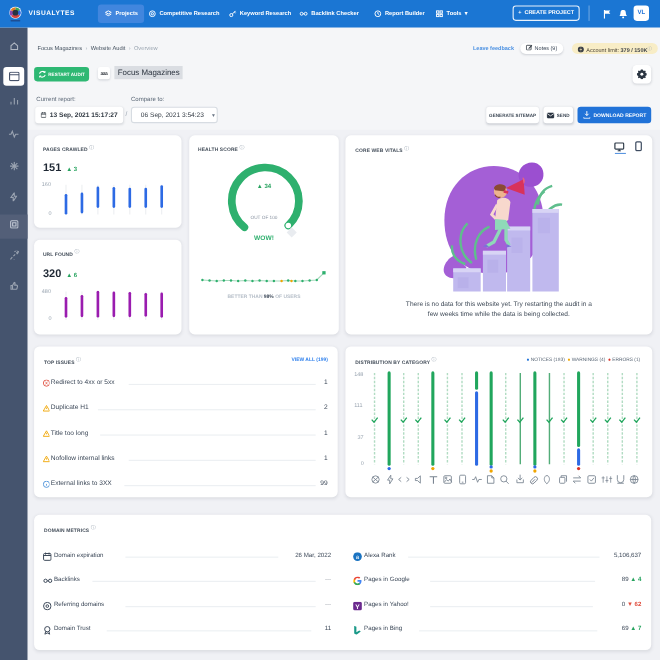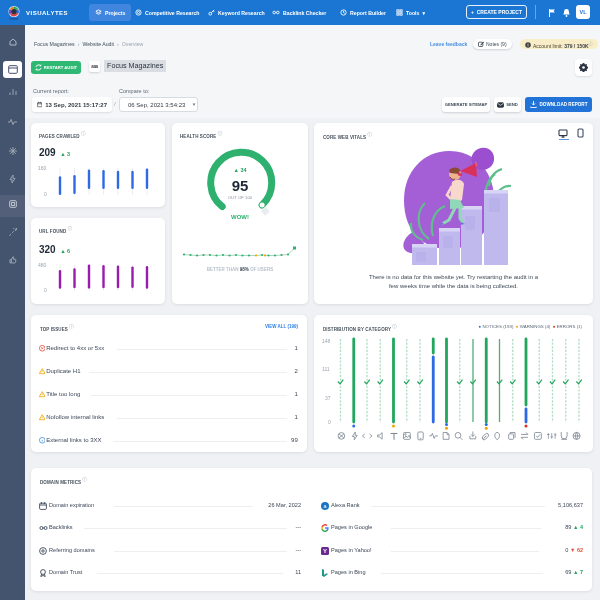--- a/index.html
+++ b/index.html
@@ -214,21 +214,21 @@
 <div class="wbtn" style="left:494px; width:27px;"><svg width="7" height="6" viewBox="0 0 8 6" fill="none" stroke="#2b3542" stroke-width="1">
       <rect x=".5" y=".5" width="7" height="5" rx=".8" fill="#2b3542"></rect>
       <path d="m.5 1 3.5 2.4L7.5 1" stroke="#fff" stroke-width=".8"></path>
     </svg>SEND</div>
 <div id="dlbtn"><svg width="7" height="7" viewBox="0 0 8 8" fill="none" stroke="#fff" stroke-width="1.1">
       <path d="M4 0v4.6M4 4.6 2.2 2.8M4 4.6l1.8-1.8M.8 6.5v1h6.4v-1" stroke-width="1"></path>
     </svg>DOWNLOAD REPORT</div>
 
 <div class="card" id="card-pages">
   <div class="ctitle" style="left:8px; top:8px;">PAGES CRAWLED <sup>ⓘ</sup></div>
-  <div style="position:absolute; left:8px; top:19px;"><span class="bignum">209</span> <span class="up dm">▲ 3</span></div>
+  <div style="position:absolute; left:8px; top:19px;"><span class="bignum">151</span> <span class="up dm">▲ 3</span></div>
   <div class="axlab" style="left:7px; top:42px;">160</div>
   <div class="axlab" style="left:13px; top:68px;">0</div>
   <svg style="position:absolute; left:22px; top:44px;" width="104" height="29" viewBox="0 0 104 29">
     <g stroke="#eceef1" stroke-width="1">
         <path d="M7 1v27M21.5 1v27M36 1v27M50.5 1v27M65 1v27M79.5 1v27M94 1v27"></path>
       </g>
     <g stroke="#2d6ae4" stroke-width="2.4" stroke-linecap="round">
       <path d="M7 10.5v16.3"></path>
         <path d="M21.5 9.3v16.5"></path>
         <path d="M36 3.8v17"></path>
@@ -262,21 +262,20 @@
 </div>
 
 <div class="card" id="card-health">
   <div class="ctitle" style="left:8px; top:8px;">HEALTH SCORE <sup>ⓘ</sup></div>
   <svg style="position:absolute; left:31px; top:22px;" width="76" height="76" viewBox="0 0 76 76">
     <path d="M 19.2 61.6 A 30.5 30.5 0 1 1 59.1 60" fill="none" stroke="#2eb06e" stroke-width="7" stroke-linecap="round"></path>
     <rect x="59" y="63" width="6.5" height="6.5" fill="#e9ecf0" transform="rotate(45 62.2 66.2)"></rect>
     <circle cx="59.1" cy="60" r="2.5" fill="#fff"></circle>
   </svg>
   <div class="up dm" style="position:absolute; left:0; top:44px; width:136px; text-align:center;">▲ 34</div>
-  <div style="position:absolute; left:0; top:54px; width:136px; text-align:center; font-size:15px; font-weight:bold; color:#1f2834;">95</div>
   <div style="position:absolute; left:0; top:72px; width:136px; text-align:center; font-size:4.3px; color:#8a94a2;">OUT OF 100</div>
   <div style="position:absolute; left:0; top:91px; width:136px; text-align:center; font-size:6px; font-weight:bold; color:#2eb06e; line-height:1;">WOW!</div>
   <svg style="position:absolute; left:9px; top:121.5px;" width="118" height="15" viewBox="0 0 118 15">
     <polyline points="3,9.5 9.5,10 16,10.5 22.5,10 29,10 35.5,10.5 42,10 48.5,10.5 55,10 61.5,10.5 68,10.5 74.5,10.5 81,10 87.5,10.5 94,10.5 100.5,10 107,9.5 113.5,3" fill="none" stroke="#a5d7bb" stroke-width="1"></polyline>
     <g fill="#2eb06e">
         <circle cx="3" cy="9.5" r="1.1"></circle>
         <circle cx="9.5" cy="10" r="1.1"></circle>
         <circle cx="16" cy="10.5" r="1.1"></circle>
         <circle cx="22.5" cy="10" r="1.1"></circle>
         <circle cx="29" cy="10" r="1.1"></circle>

